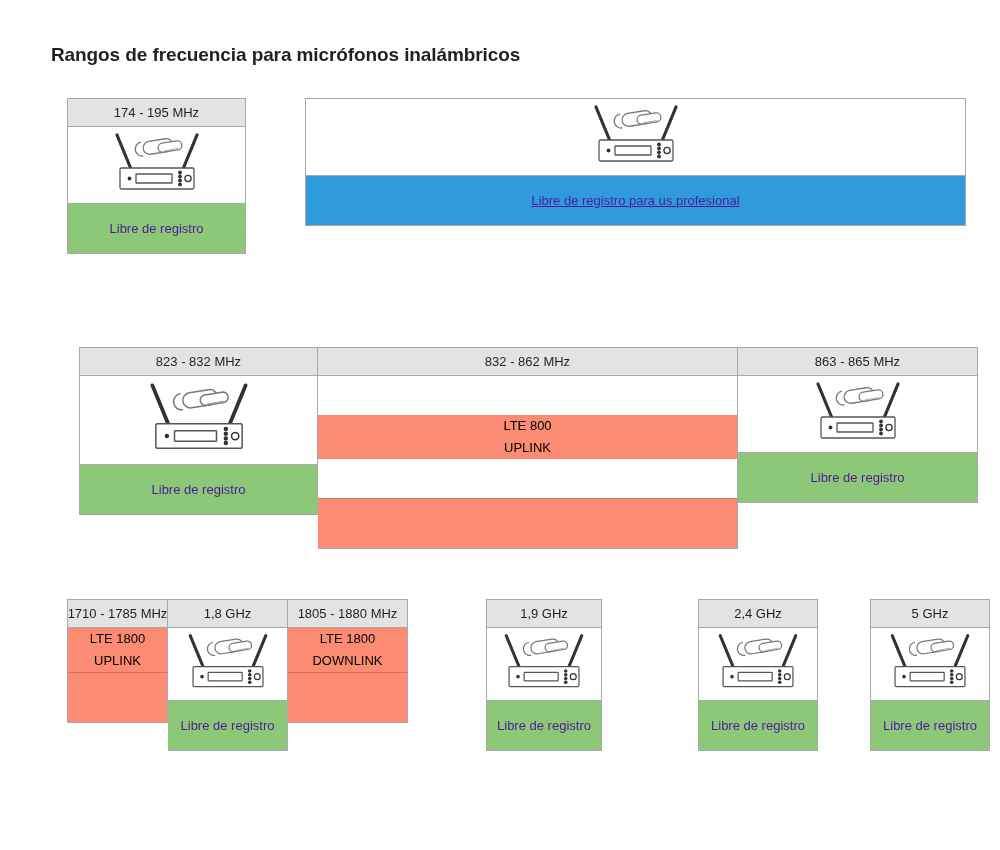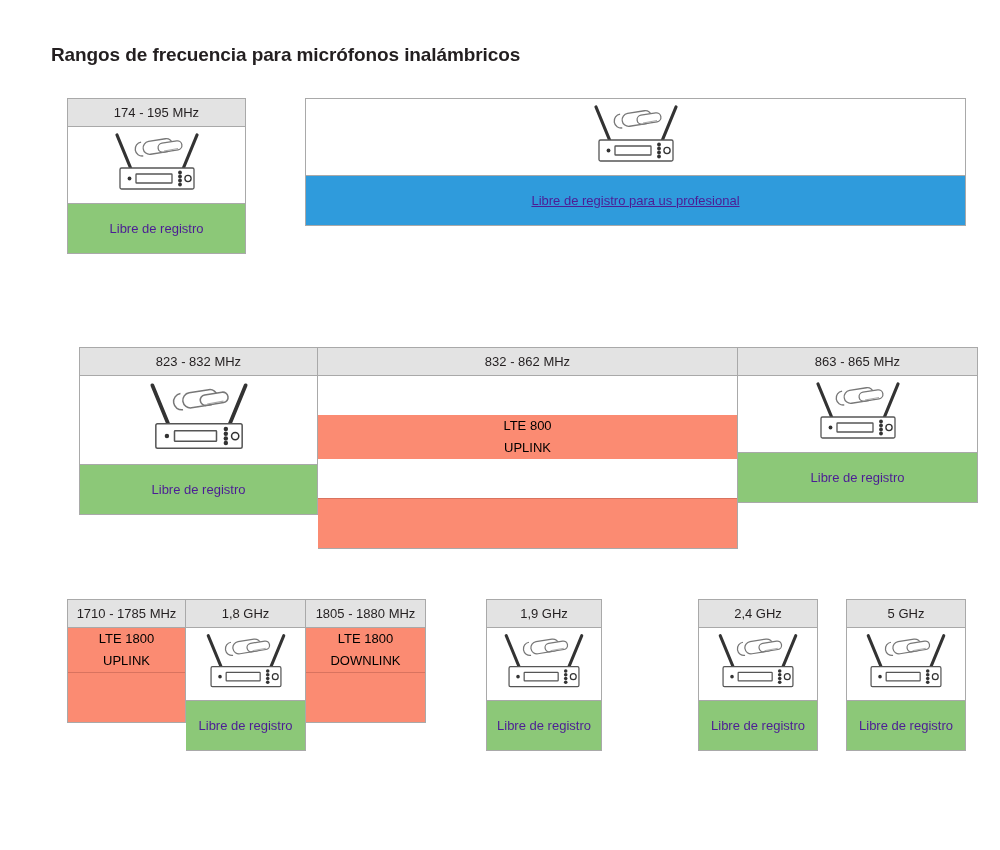--- a/index.html
+++ b/index.html
@@ -109,27 +109,27 @@
   #band-r1-b { left: 289px; top: 98px; width: 661px; height: 202px; }
 
   
   #band-r2 { left: 51px; top: 347px; width: 899px; height: 204px; padding-left: 12px; }
   #band-r2 .c1 { width: 239px; }
   #band-r2 .c2 { width: 420px; gap: 39px; }
   #band-r2 .c3 { width: 240px; }
 
   
   #band-r3-a { left: 51px;  top: 599px; width: 359px; height: 202px; }
-  #band-r3-a .c1 { width: 119px; }
+  #band-r3-a .c1 { width: 101px; }
   #band-r3-a .c2 { width: 120px; }
   #band-r3-a .c3 { width: 120px; }
 
   #band-r3-b { left: 470px; top: 599px; width: 120px; height: 202px; }
   #band-r3-c { left: 650px; top: 599px; width: 120px; height: 202px; padding-left: 32px; }
-  #band-r3-d { left: 830px; top: 599px; width: 120px; height: 202px; }
+  #band-r3-d { left: 854px; top: 599px; width: 120px; height: 202px; }
 </style>
 </head>
 <body>
 
 <div class="page-title">Rangos de frecuencia para micrófonos inalámbricos</div>
 
 <div class="band" id="band-r1-a">
   <div class="col" style="width:179px">
     <div class="col-head">174 - 195 MHz</div>
     <div class="col-body fill-white">

